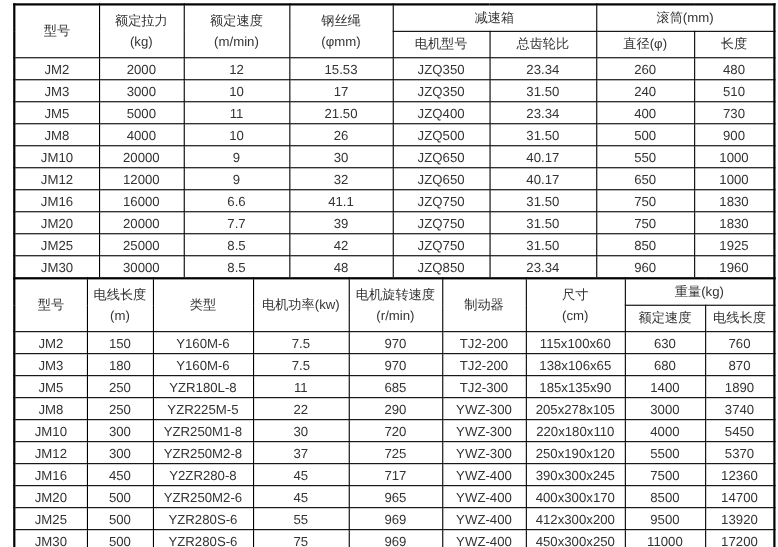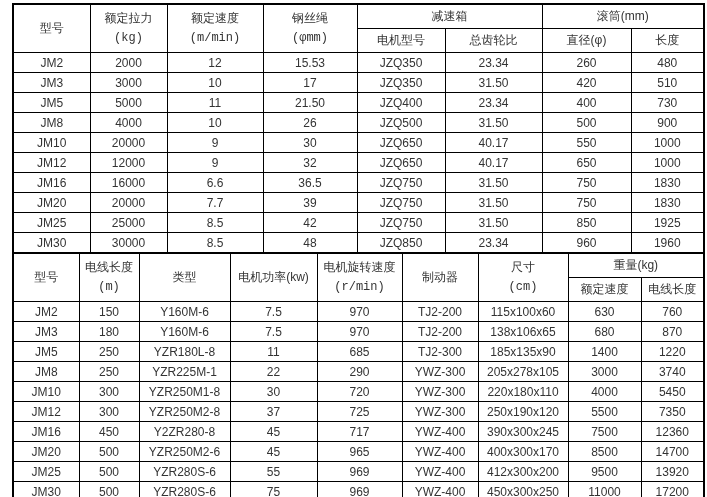--- a/index.html
+++ b/index.html
@@ -30,21 +30,21 @@
   th, td {
     border: 1px solid #000;
     text-align: center;
     vertical-align: middle;
     padding: 0 2px;
     font-weight: normal;
     white-space: nowrap;
     overflow: hidden;
   }
   thead th { height: 23px; }
-  th.h2l div { line-height: 19px; font-family: Liberation Mono, monospace; }
+  th.h2l div { line-height: 19px; }
   tbody tr { height: 19px; padding-left: 25px; }
   tbody td { height: 19px; }
 </style>
 </head>
 <body>
 
 <div class="sheet">
 
   <table class="t1">
     <colgroup>
@@ -93,21 +93,21 @@
           <td>260</td>
           <td>480</td>
         </tr>
         <tr>
           <td>JM3</td>
           <td>3000</td>
           <td>10</td>
           <td>17</td>
           <td>JZQ350</td>
           <td>31.50</td>
-          <td>420</td>
+          <td>240</td>
           <td>510</td>
         </tr>
         <tr>
           <td>JM5</td>
           <td>5000</td>
           <td>11</td>
           <td>21.50</td>
           <td>JZQ400</td>
           <td>23.34</td>
           <td>400</td>
@@ -140,21 +140,21 @@
           <td>32</td>
           <td>JZQ650</td>
           <td>40.17</td>
           <td>650</td>
           <td>1000</td>
         </tr>
         <tr>
           <td>JM16</td>
           <td>16000</td>
           <td>6.6</td>
-          <td>36.5</td>
+          <td>41.1</td>
           <td>JZQ750</td>
           <td>31.50</td>
           <td>750</td>
           <td>1830</td>
         </tr>
         <tr>
           <td>JM20</td>
           <td>20000</td>
           <td>7.7</td>
           <td>39</td>
@@ -248,26 +248,26 @@
         </tr>
         <tr>
           <td>JM5</td>
           <td>250</td>
           <td>YZR180L-8</td>
           <td>11</td>
           <td>685</td>
           <td>TJ2-300</td>
           <td>185x135x90</td>
           <td>1400</td>
-          <td>1220</td>
+          <td>1890</td>
         </tr>
         <tr>
           <td>JM8</td>
           <td>250</td>
-          <td>YZR225M-1</td>
+          <td>YZR225M-5</td>
           <td>22</td>
           <td>290</td>
           <td>YWZ-300</td>
           <td>205x278x105</td>
           <td>3000</td>
           <td>3740</td>
         </tr>
         <tr>
           <td>JM10</td>
           <td>300</td>
@@ -281,21 +281,21 @@
         </tr>
         <tr>
           <td>JM12</td>
           <td>300</td>
           <td>YZR250M2-8</td>
           <td>37</td>
           <td>725</td>
           <td>YWZ-300</td>
           <td>250x190x120</td>
           <td>5500</td>
-          <td>7350</td>
+          <td>5370</td>
         </tr>
         <tr>
           <td>JM16</td>
           <td>450</td>
           <td>Y2ZR280-8</td>
           <td>45</td>
           <td>717</td>
           <td>YWZ-400</td>
           <td>390x300x245</td>
           <td>7500</td>

